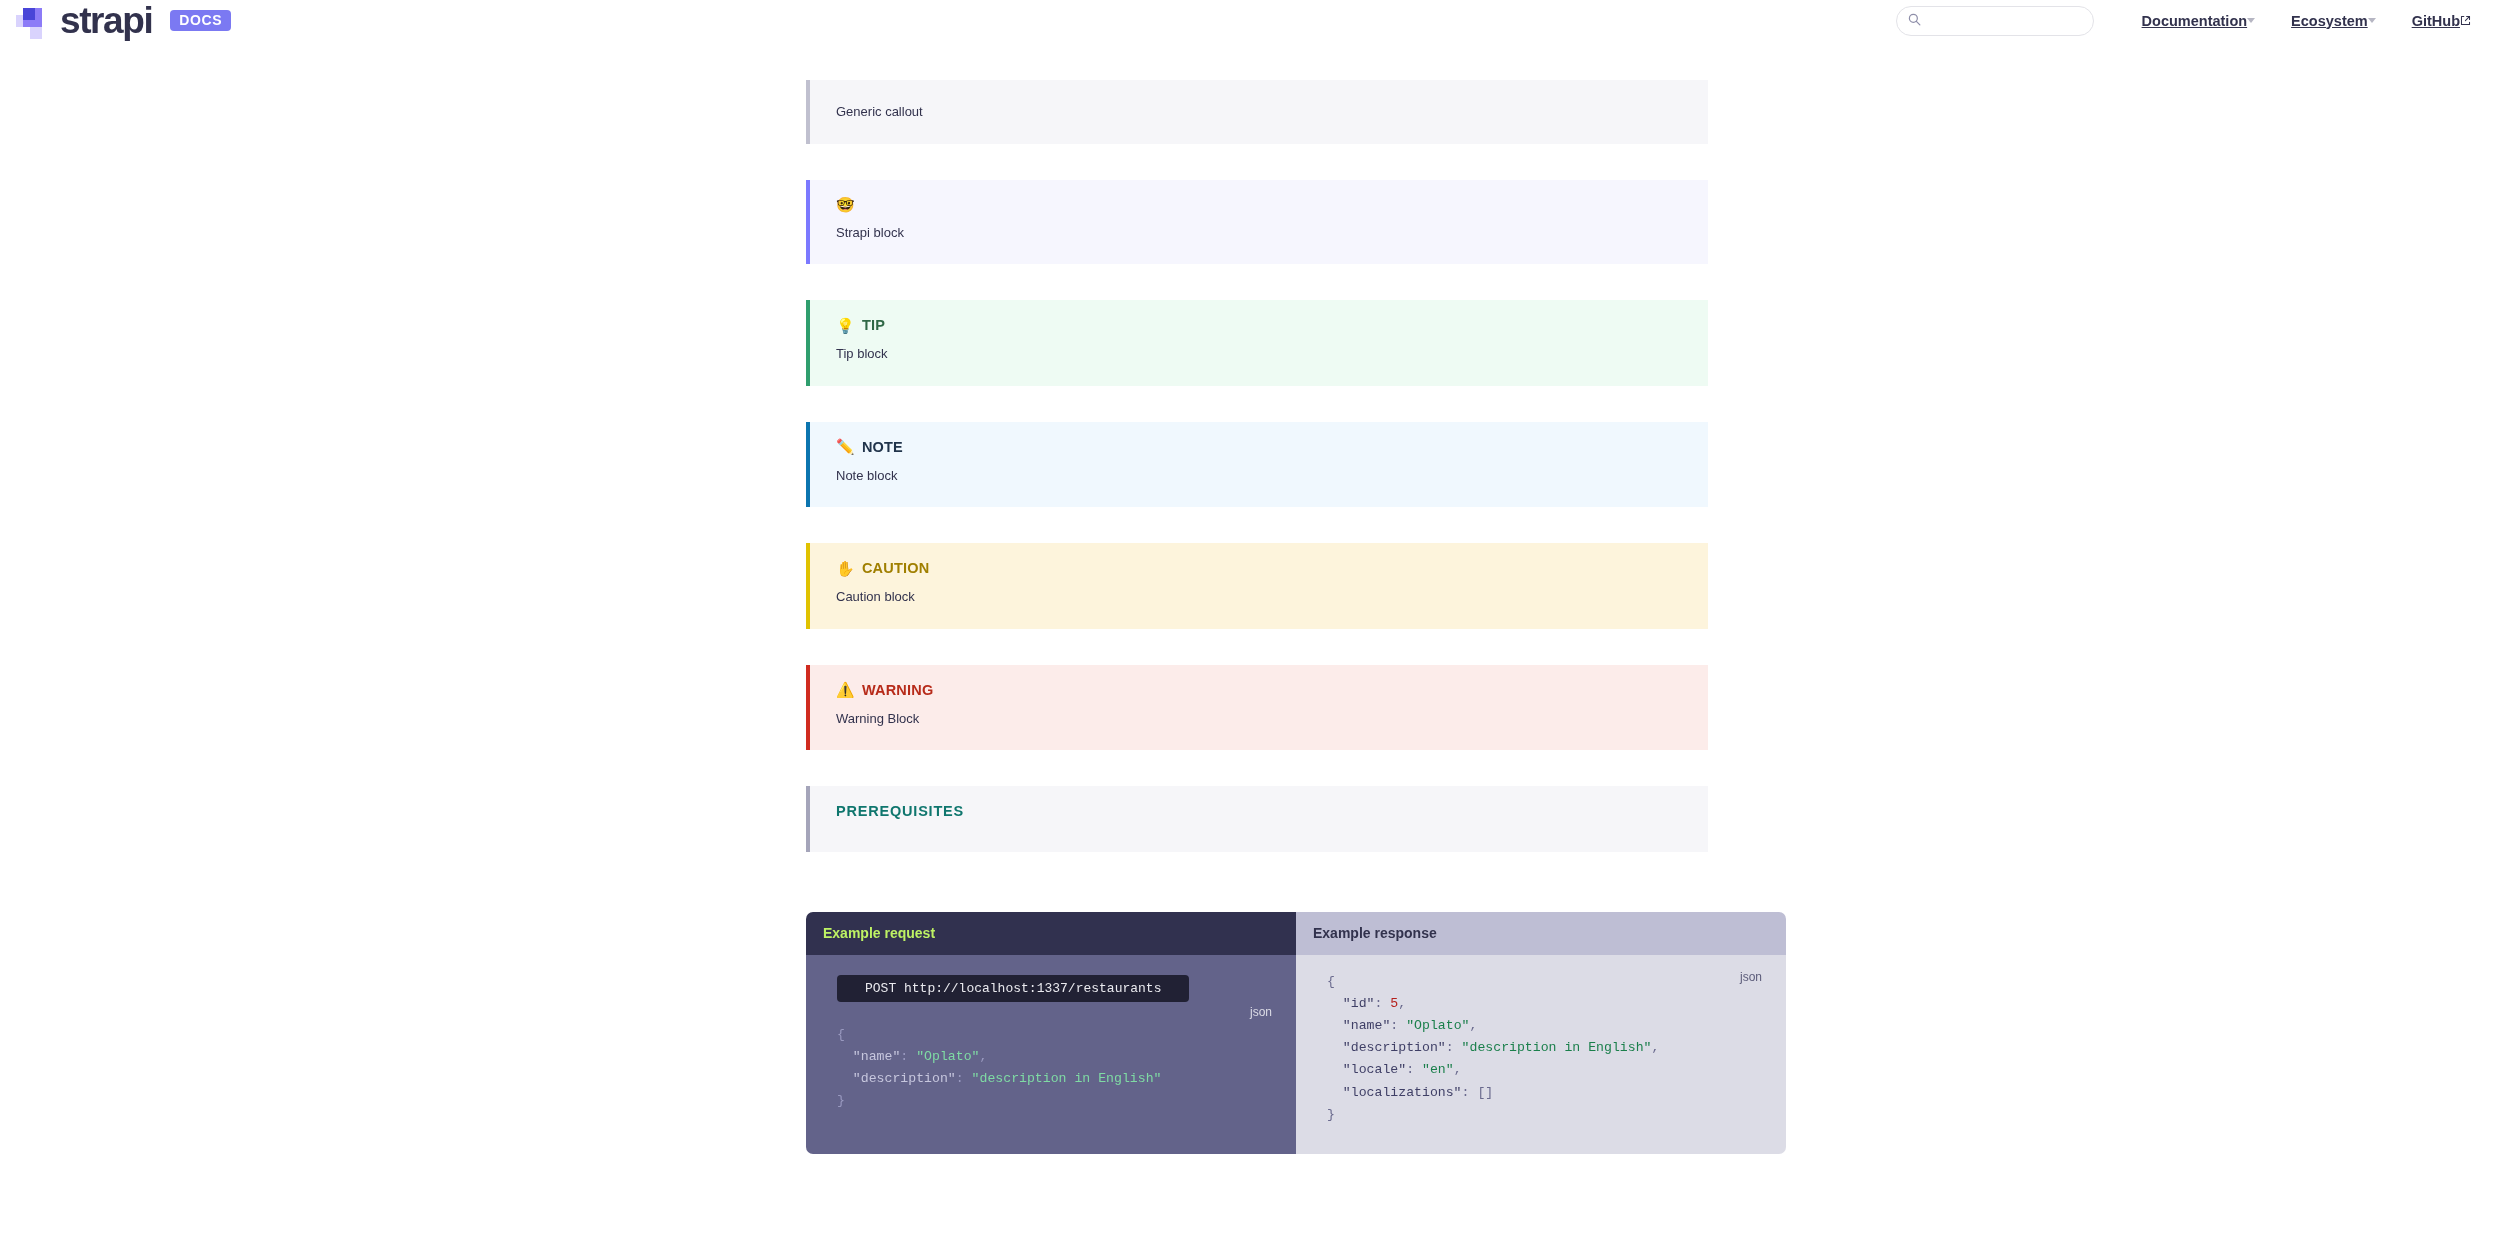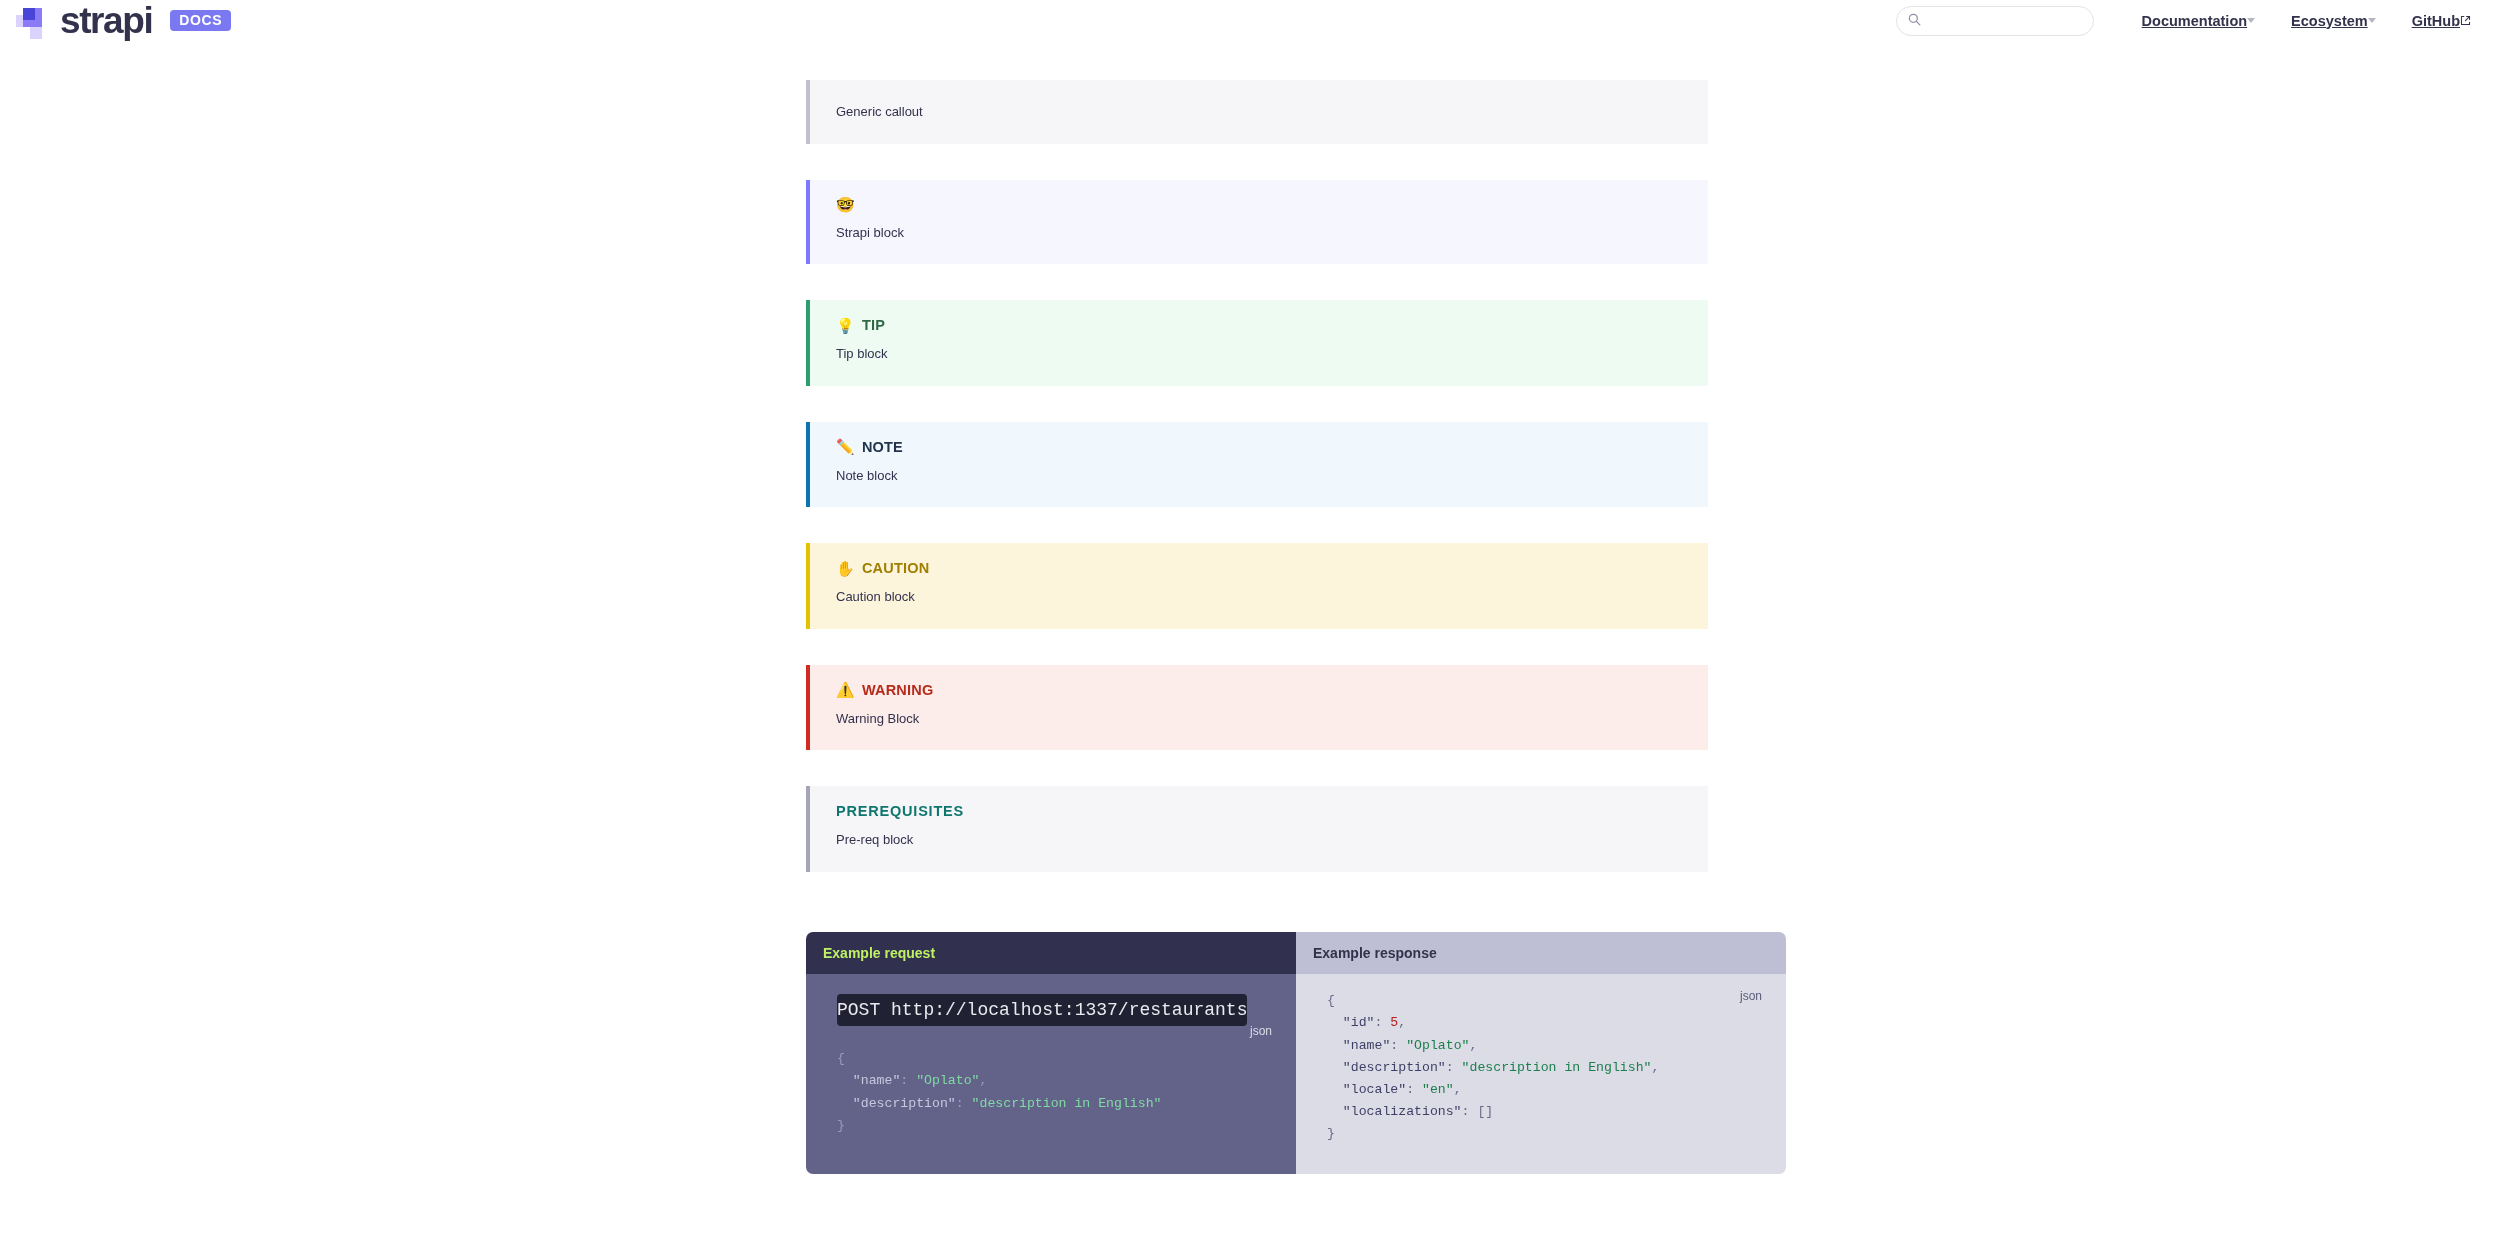--- a/index.html
+++ b/index.html
@@ -211,22 +211,22 @@
     line-height: 1;
   }
   .lang-dark  { color: #dcdce6; top: 51px; }
   .lang-light { color: #5c5c7a; top: 16px; }
 
   .method-badge {
     display: inline-block;
     background: #212134;
     color: #eaeaef;
     font-family: "Liberation Mono", monospace;
-    font-size: 18px;
-    padding: 6px 0;
+    font-size: 13px;
+    padding: 6px 28px;
     border-radius: 4px;
     margin: 4px 0 22px 11px;
     white-space: pre;
   }
 
   pre.code {
     font-family: "Liberation Mono", monospace;
     font-size: 13.2px;
     line-height: 1.68;
     white-space: pre;
@@ -335,21 +335,20 @@
         <span class="emoji">⚠️</span>
         <span>WARNING</span>
       </div>
       <div class="callout-body">Warning Block</div>
     </div>
 
     <div class="callout c-prereq">
       <div class="callout-title t-prereq">
         <span>PREREQUISITES</span>
       </div>
-      <div class="callout-body">Pre-req block</div>
     </div>
 
     <div class="code-wrap">
 
       <div class="code-panel panel-request">
         <div class="panel-head head-dark">Example request</div>
         <div class="panel-body body-dark">
           <span class="method-badge">POST http://localhost:1337/restaurants</span>
           <span class="lang-tag lang-dark">json</span>
           <pre class="code code-dark"><span class="tok-punc-d">{</span>

